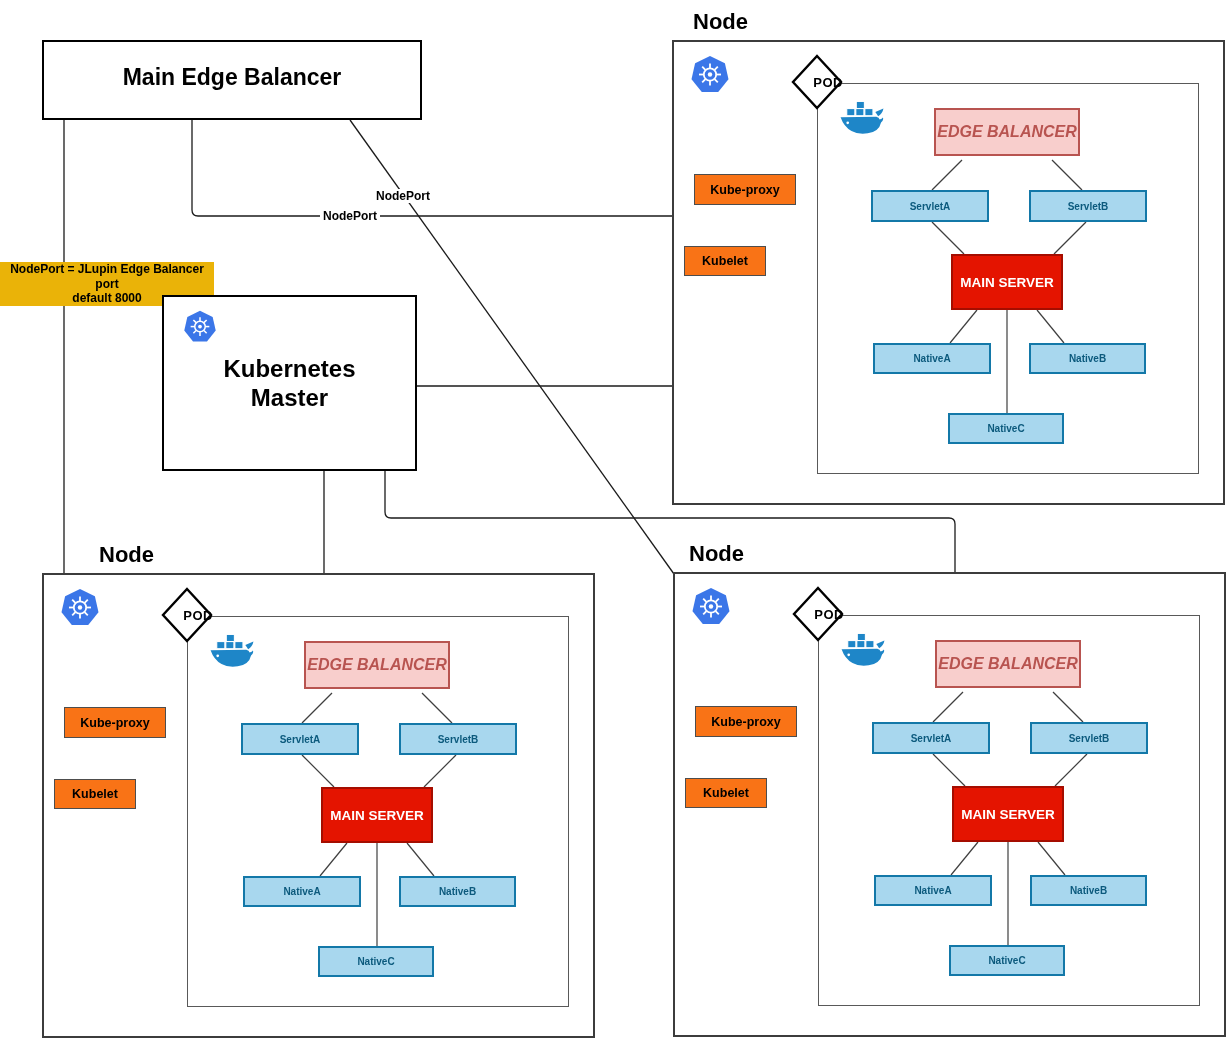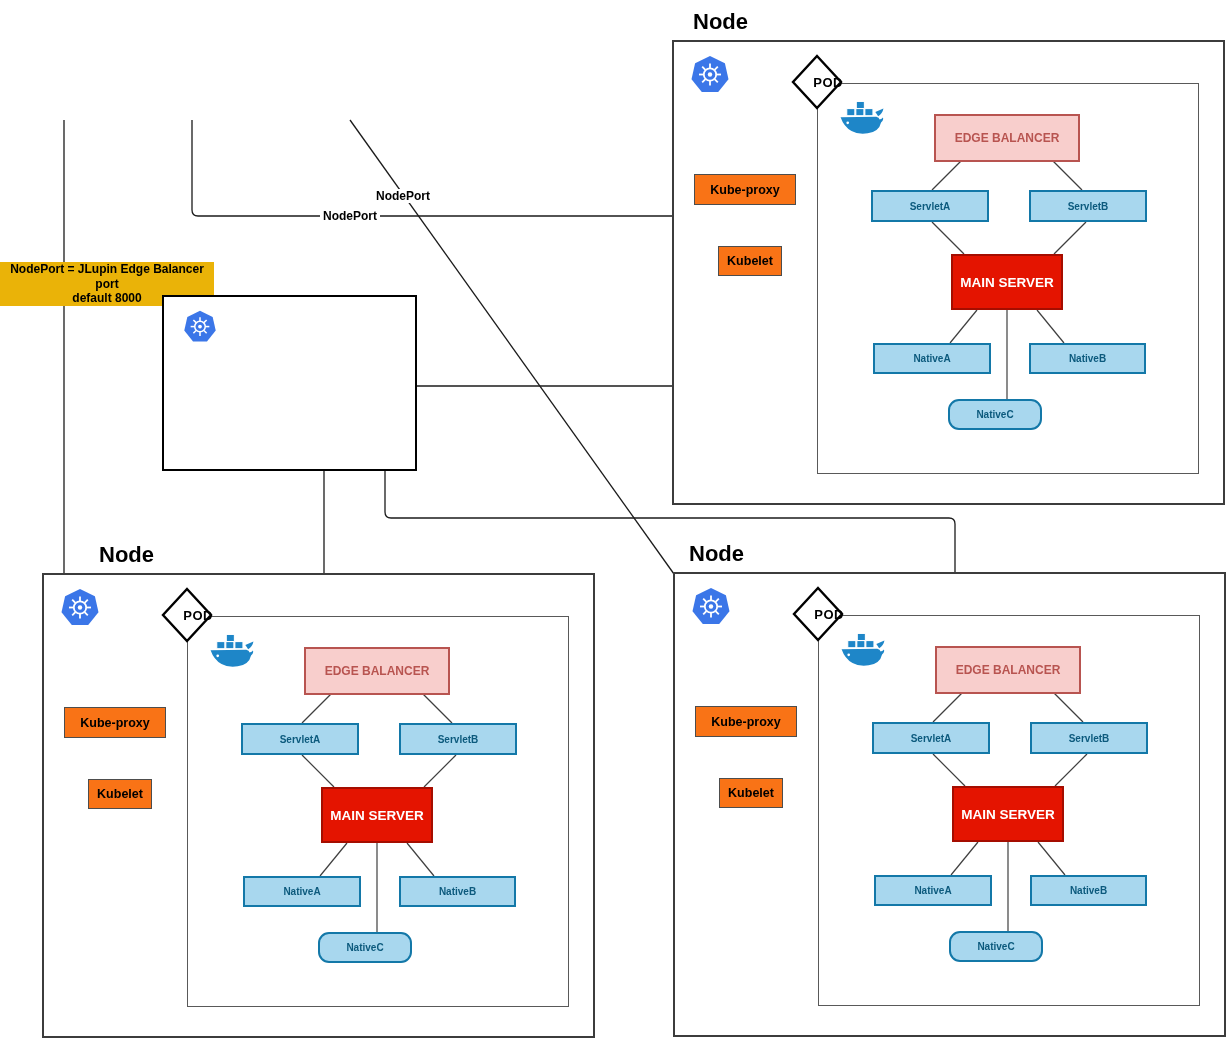--- a/index.html
+++ b/index.html
@@ -48,32 +48,32 @@
   svg.node-lines path{stroke:#3f3f3f;stroke-width:1.2;fill:none;}
   .icon{position:absolute;display:block;line-height:0;}
   .icon-k8s{left:16px;top:13px;width:40px;height:40px;}
   .icon-whale{left:164px;top:58px;width:48px;height:40px;}
   .pod-diamond{position:absolute;left:117px;top:12px;width:52px;height:56px;z-index:4;
                display:flex;align-items:center;justify-content:flex-end;}
   .pod-diamond svg{position:absolute;left:0;top:0;}
   .pod-text{position:relative;font-size:13px;font-weight:bold;letter-spacing:0.5px;}
   .mini{background:#f97316;border:1.5px solid #4d4d4d;font-size:12.5px;}
   .kube-proxy{left:20px;top:132px;width:102px;height:31px;}
-  .kubelet{left:44px;top:204px;width:64px;height:30px;}
-  .eb-box{left:260px;top:72px;width:146px;height:48px;background:var(--edge-balancer-fill);
-          border:2px solid var(--edge-balancer-border);color:var(--edge-balancer-border);font-size:12px;}
+  .kubelet{left:10px;top:204px;width:82px;height:30px;}
+  .eb-box{left:260px;top:66px;width:146px;height:48px;background:var(--edge-balancer-fill);
+          border:2px solid var(--edge-balancer-border);color:var(--edge-balancer-border);font-size:16px;font-style:italic;}
   .sv-box{background:var(--servlet-native-fill);border:2px solid var(--servlet-native-border);
           color:var(--servlet-native-text);font-size:10px;}
   .servlet-a{left:197px;top:148px;width:118px;height:32px;}
   .servlet-b{left:355px;top:148px;width:118px;height:32px;}
   .ms-box{left:277px;top:212px;width:112px;height:56px;background:var(--main-server-fill);
           border:2px solid var(--main-server-border);color:var(--main-server-text);font-size:13.5px;}
   .native-a{left:199px;top:301px;width:118px;height:31px;}
   .native-b{left:355px;top:301px;width:117px;height:31px;}
-  .native-c{left:274px;top:357px;width:94px;height:31px;border-radius:11px;}
+  .native-c{left:274px;top:371px;width:116px;height:31px;}
 </style>
 </head>
 <body>
 
 <div id="canvas">
 
   <svg class="lines" width="1228" height="1041" viewBox="0 0 1228 1041">
     <path d="M64,120 V574"></path>
     <path d="M192,120 V210 Q192,216 198,216 H672"></path>
     <path d="M350,120 L674,574"></path>
@@ -82,39 +82,44 @@
     <path d="M385,471 V512 Q385,518 391,518 H949 Q955,518 955,524 V573"></path>
   </svg>
 
   <div class="float-label" id="lbl-nodeport-diag">NodePort</div>
   <div class="float-label" id="lbl-nodeport-horiz">NodePort</div>
   <div class="float-label" id="lbl-note">
     <div>NodePort = JLupin Edge Balancer port</div>
     <div>default 8000</div>
   </div>
 
+  <div class="box big-box" id="main-eb">Main Edge Balancer</div>
 
   <div class="box big-box" id="master">
     <span class="icon icon-k8s">
       <svg width="34" height="34" viewBox="0 0 40 40">
         <polygon points="20,1 34.9,8.2 38.5,24.2 28.2,37.1 11.8,37.1 1.5,24.2 5.1,8.2" fill="var(--kubernetes-blue)"></polygon>
         <g stroke="#fff" stroke-width="1.8" fill="none">
           <circle cx="20" cy="19.5" r="6.2"></circle>
           <line x1="20" y1="8.5" x2="20" y2="13"></line>
             <line x1="20" y1="26" x2="20" y2="30.5"></line>
           <line x1="9" y1="19.5" x2="13.5" y2="19.5"></line>
             <line x1="26.5" y1="19.5" x2="31" y2="19.5"></line>
           <line x1="12.2" y1="11.7" x2="15.4" y2="14.9"></line>
             <line x1="24.6" y1="24.1" x2="27.8" y2="27.3"></line>
           <line x1="27.8" y1="11.7" x2="24.6" y2="14.9"></line>
             <line x1="15.4" y1="24.1" x2="12.2" y2="27.3"></line>
         </g>
         <circle cx="20" cy="19.5" r="2.2" fill="#fff"></circle>
       </svg>
     </span>
+    <div>
+      <div>Kubernetes</div>
+      <div>Master</div>
+    </div>
   </div>
 
   <div id="nodes-layer">
   <div class="node pos-tr">
     <div class="node-title">Node</div>
     <div class="inner-box"></div>
     <svg class="node-lines" viewBox="0 0 553 465">
       <path d="M288,118 L258,148"></path>
           <path d="M378,118 L408,148"></path>
       <path d="M258,180 L290,212"></path>

